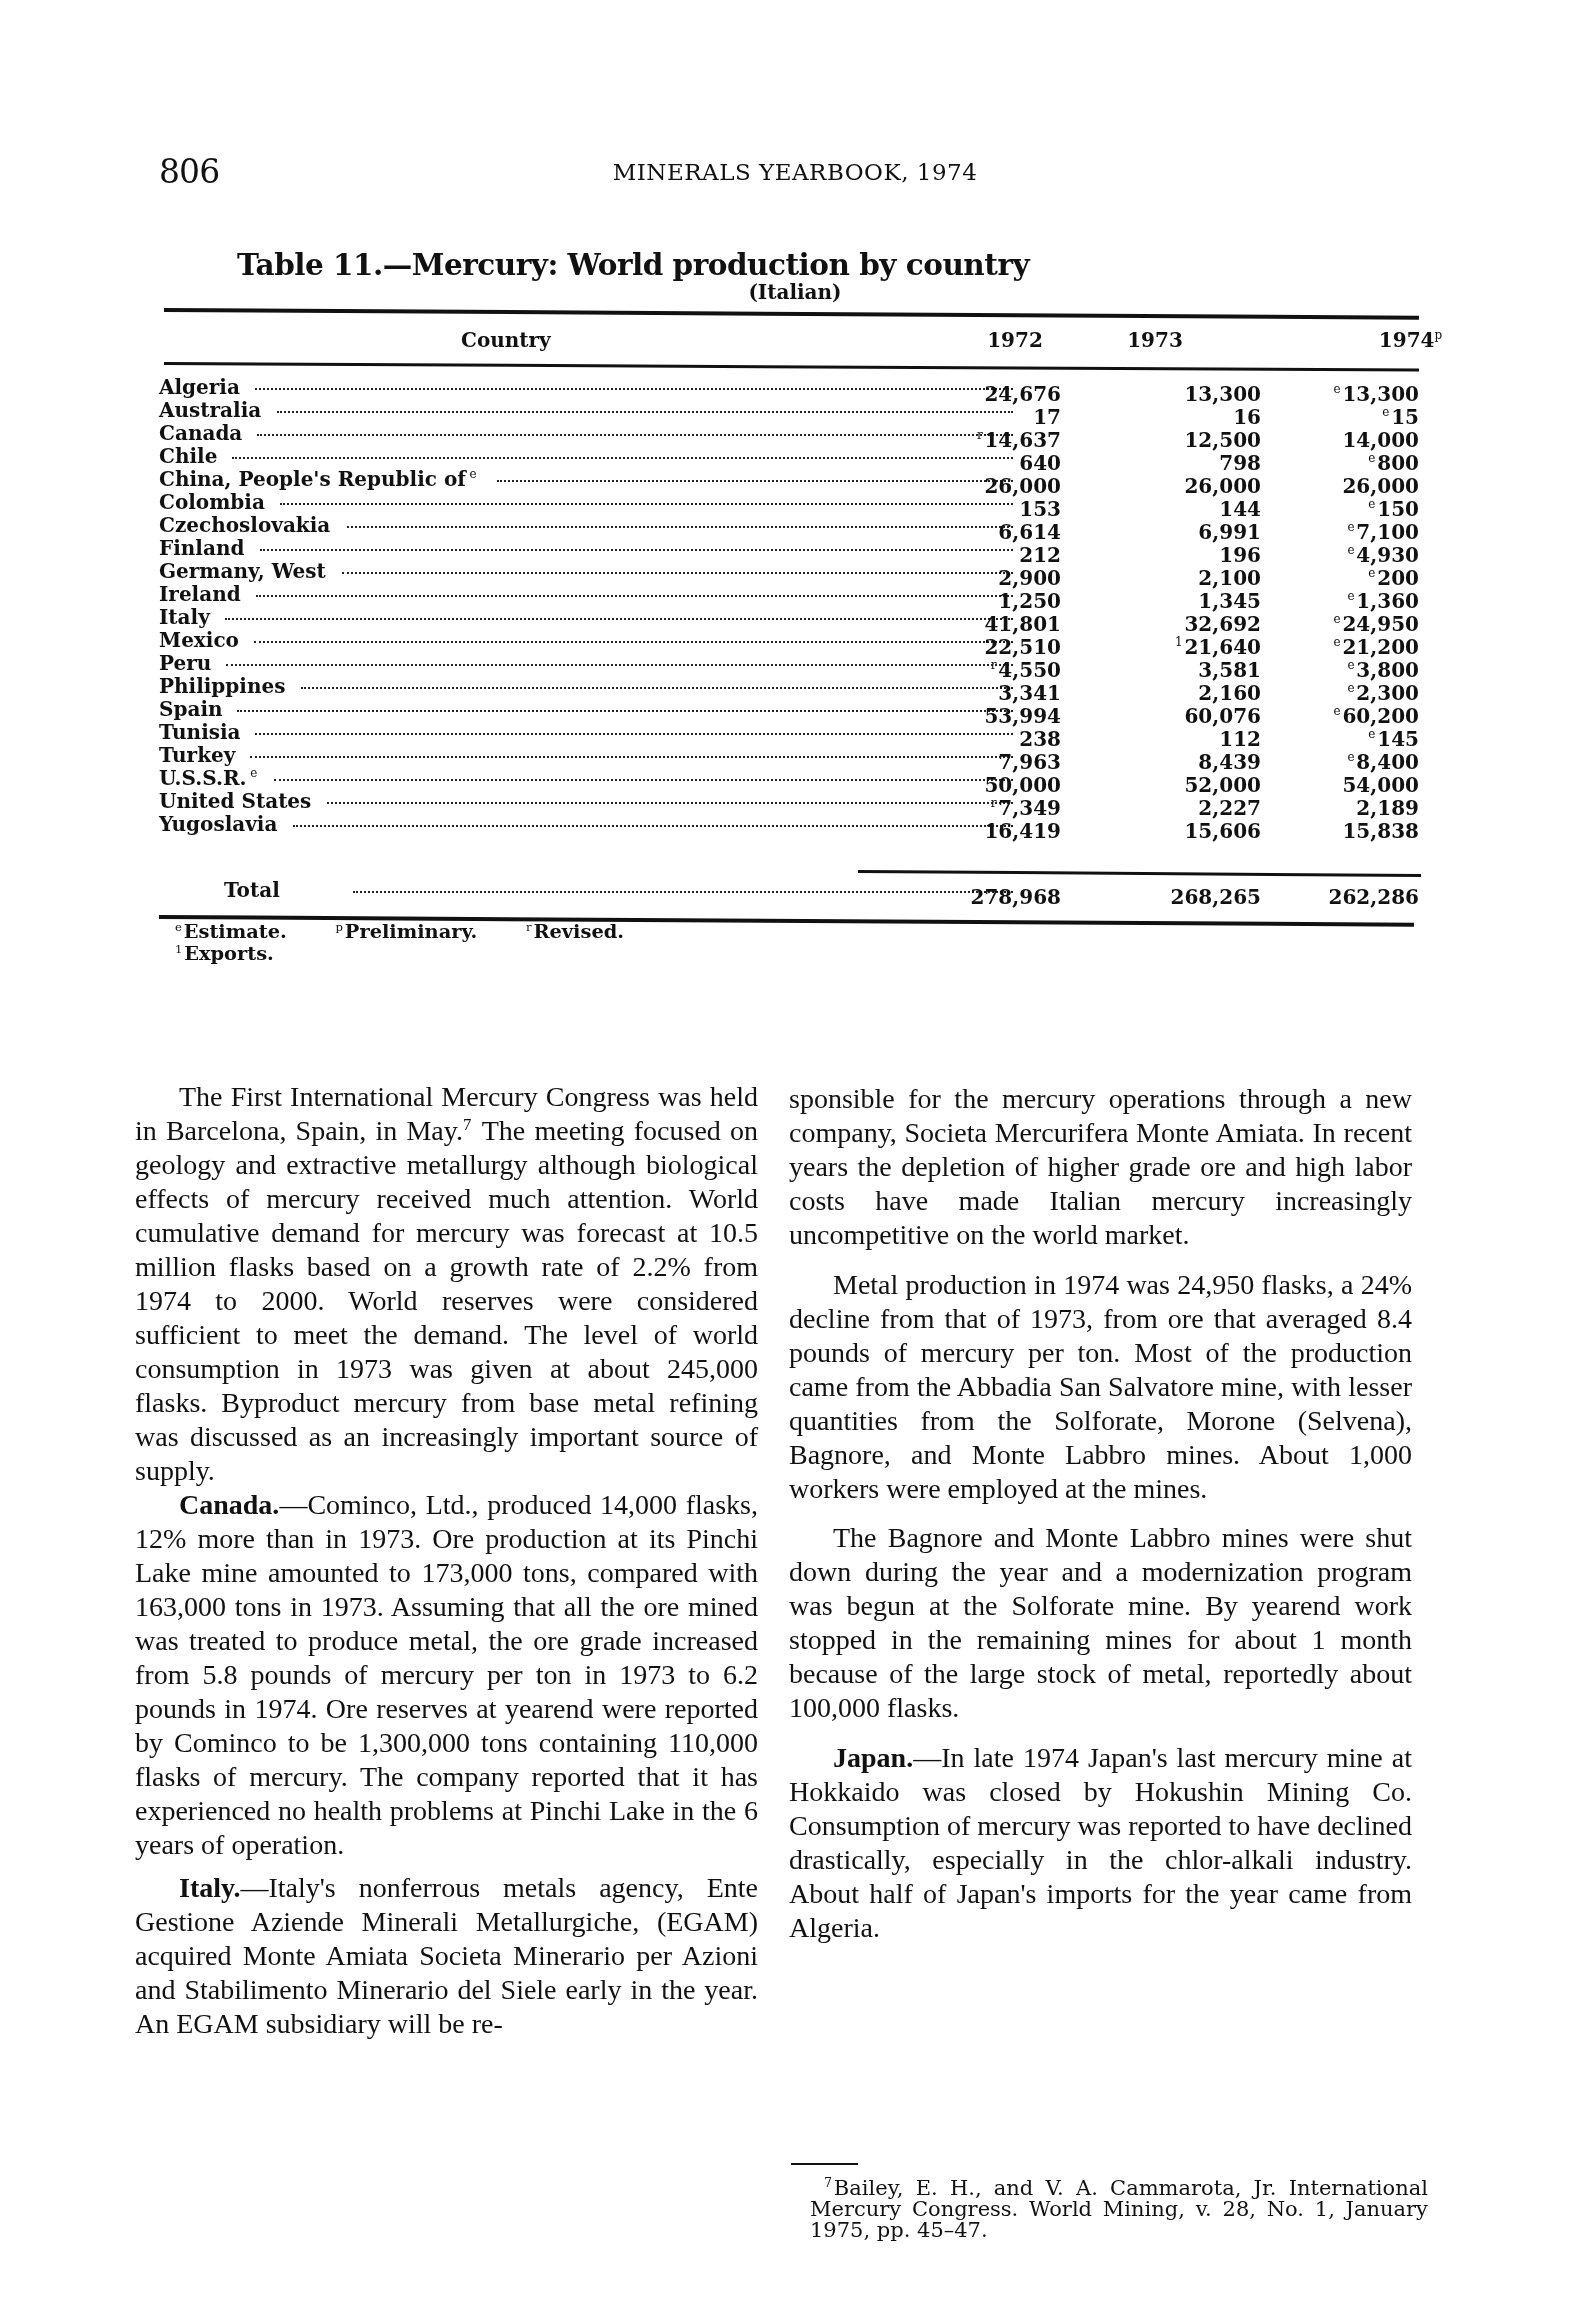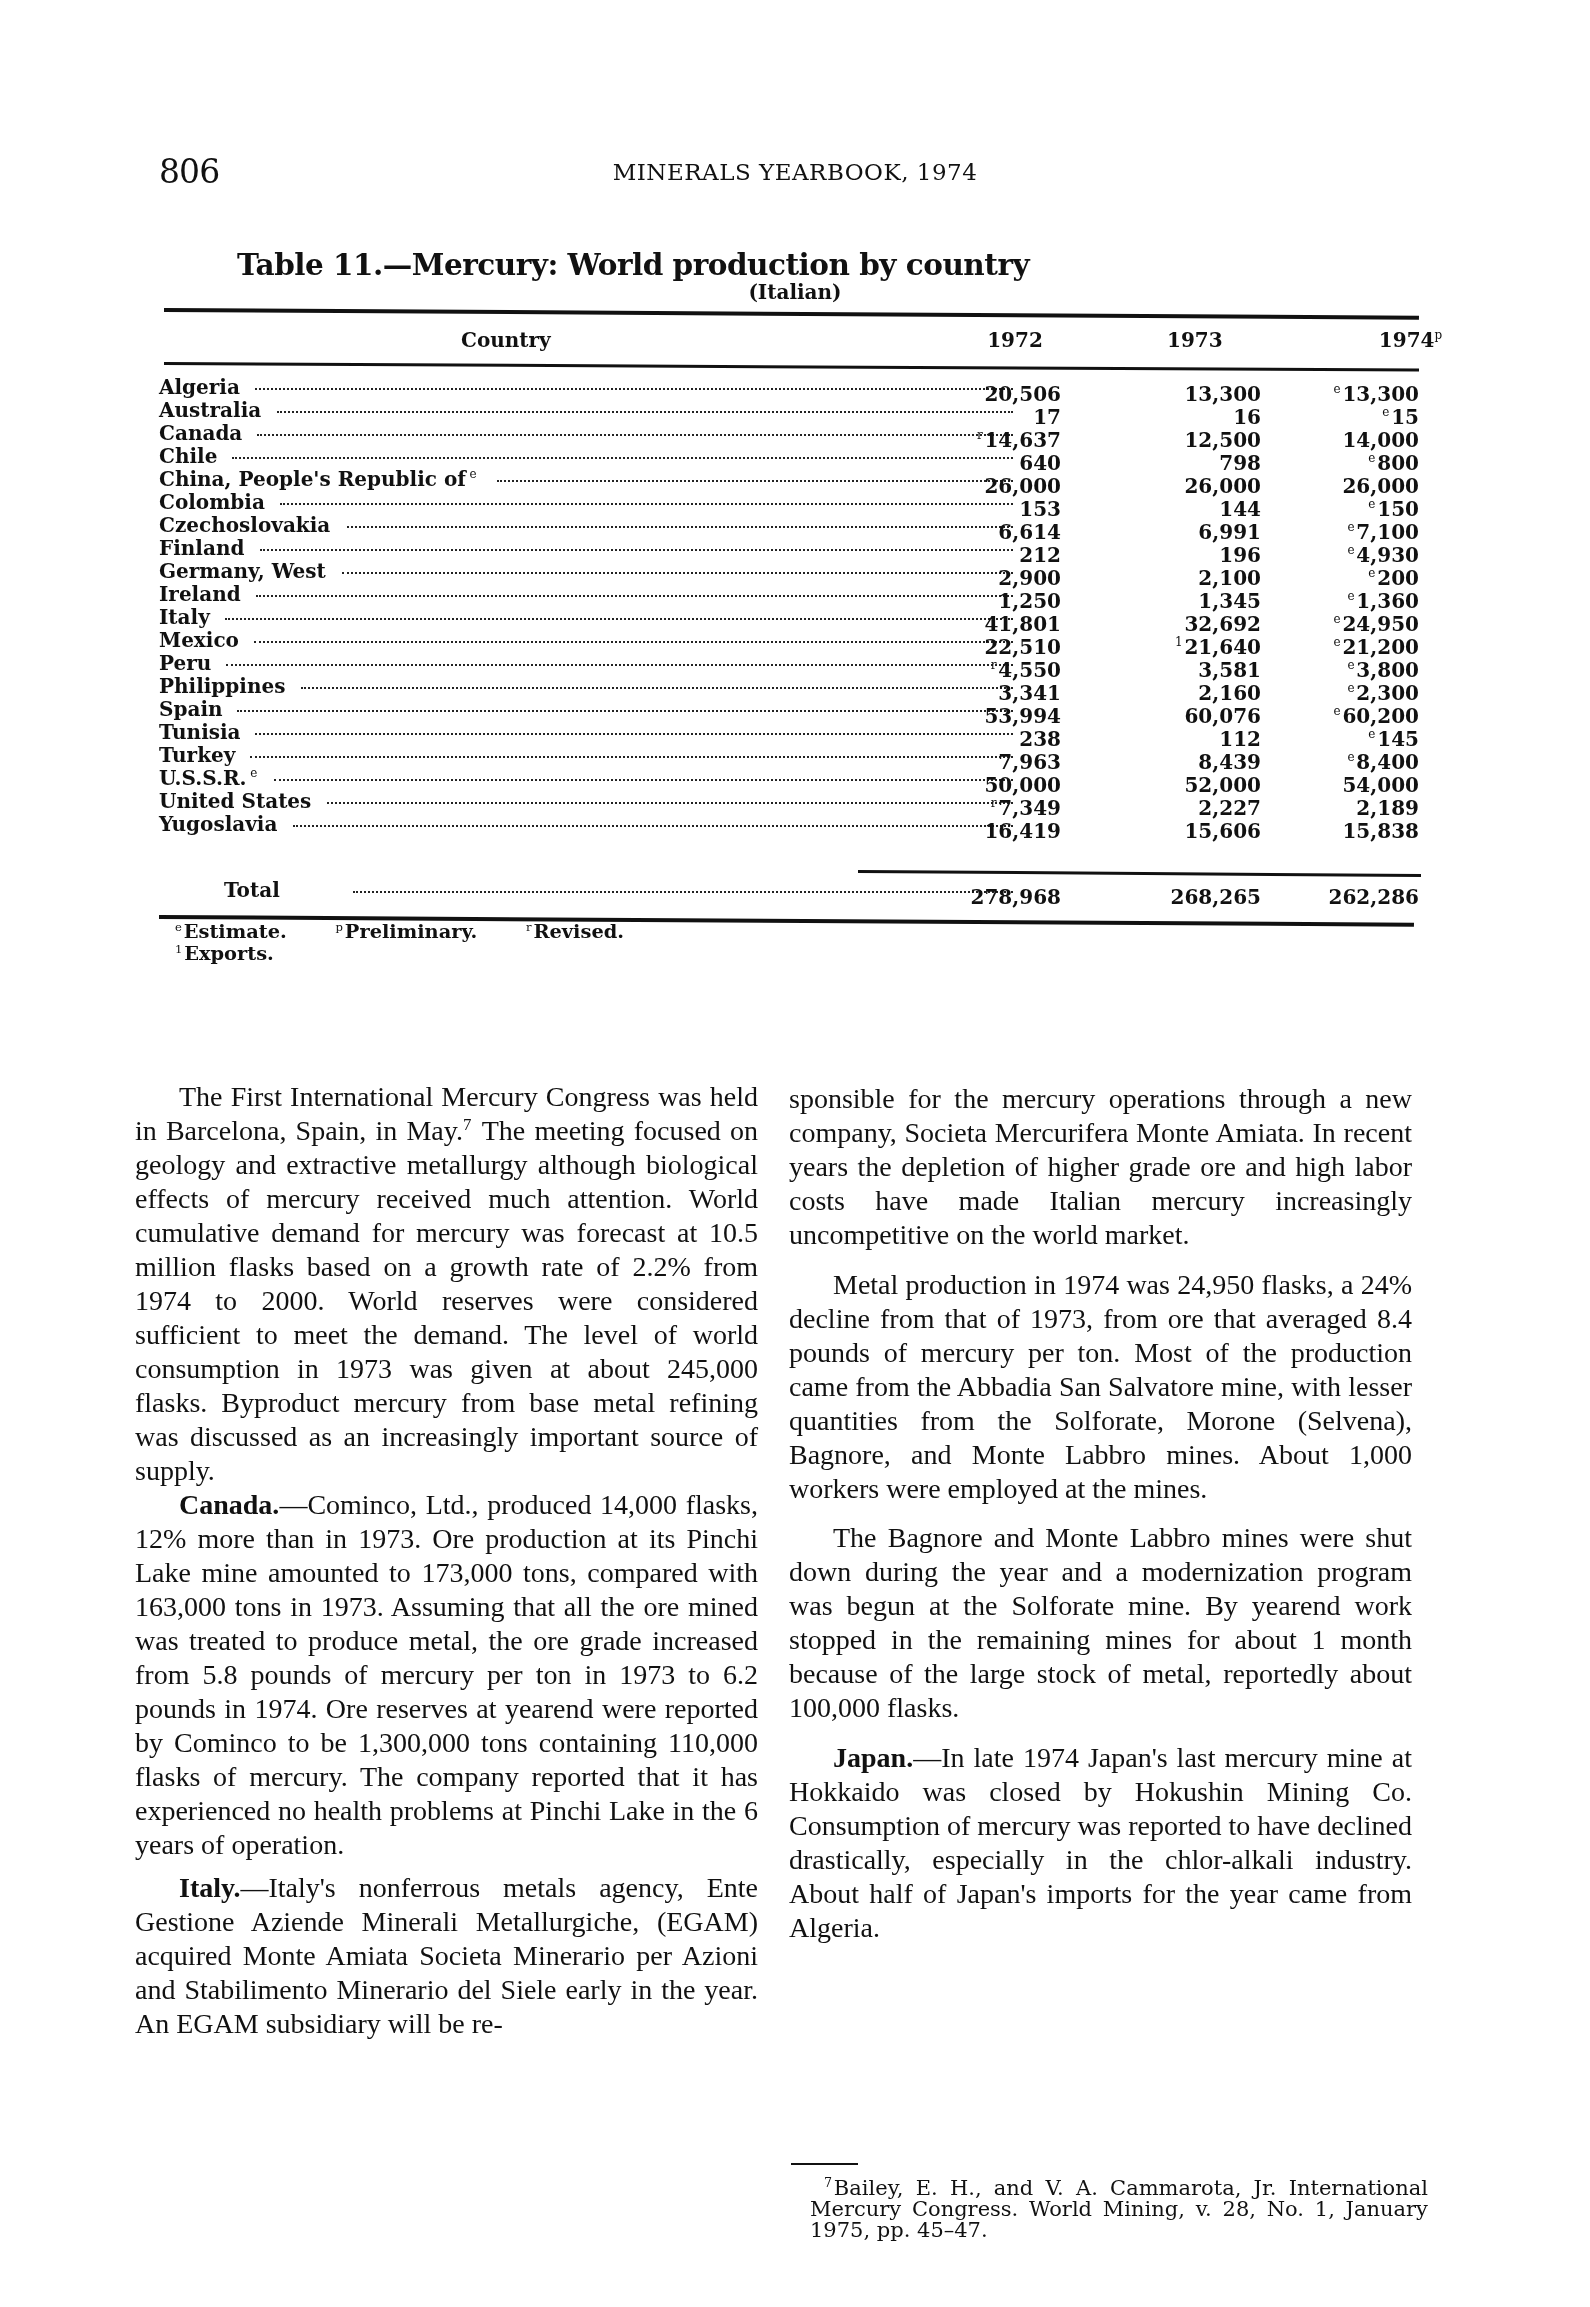--- a/index.html
+++ b/index.html
@@ -13,21 +13,21 @@
   #table-title { left: 0; width: 1266px; top: 247px; text-align: center; font-size: 29.5px; font-family: "DejaVu Serif", serif; font-weight: bold; letter-spacing: -0.5px; }
   #table-unit { left: 0; width: 1590px; top: 280px; text-align: center; font-size: 20px; font-family: "DejaVu Serif", serif; font-weight: bold; }
   .rule { position: absolute; background: #111; }
   #rule-top { left: 164px; top: 308px; width: 1255px; height: 3.7px; transform: rotate(0.35deg); transform-origin: left; }
   #rule-head { left: 164px; top: 362px; width: 1255px; height: 3.2px; transform: rotate(0.3deg); transform-origin: left; }
   #rule-total { left: 858px; top: 870px; width: 563px; height: 3.2px; transform: rotate(0.4deg); transform-origin: left; }
   #rule-bottom { left: 159px; top: 915px; width: 1255px; height: 3.7px; transform: rotate(0.35deg); transform-origin: left; }
   .th { position: absolute; top: 328px; font-size: 20px; font-family: "DejaVu Serif", serif; font-weight: bold; }
   #th-country { left: 461px; }
   #th-1972 { left: 969px; width: 92px; text-align: center; }
-  #th-1973 { left: 1167px; width: 92px; text-align: left; }
+  #th-1973 { left: 1109px; width: 92px; text-align: center; }
   #th-1974 { left: 1352px; width: 92px; text-align: right; }
   #table-body { position: absolute; left: 159px; top: 376px; width: 1260px; }
   .row { position: relative; height: 23px; font-size: 20px; font-family: "DejaVu Serif", serif; font-weight: bold; line-height: 23px; }
   .row .name { position: absolute; left: 0; white-space: nowrap; }
   .row .leader { position: absolute; top: 12px; height: 0; border-bottom: 2.8px dotted #222; right: 406px; }
   .row .v { position: absolute; top: 6.5px; text-align: right; white-space: nowrap; }
   .row .v1 { right: 406px; width: 138px; right: auto; left: 761px; }
   .row .v2 { left: 964px; width: 138px; }
   .row .v3 { left: 1117px; width: 143px; }
   .row .v1 { left: 764px; width: 138px; }
@@ -60,21 +60,21 @@
 <div class="th" id="th-country">Country</div>
 <div class="th" id="th-1972">1972</div>
 <div class="th" id="th-1973">1973</div>
 <div class="th" id="th-1974"><span>1974</span><sup>p</sup></div>
 <div class="rule" id="rule-head"></div>
 
 <div id="table-body">
     <div class="row">
       <span class="name"><span>Algeria</span></span>
       <span class="leader" style="left: 96px;"></span>
-      <span class="v v1"><span>20,506</span></span>
+      <span class="v v1"><span>24,676</span></span>
       <span class="v v2"><span>13,300</span></span>
       <span class="v v3"><sup>e</sup><span>13,300</span></span>
     </div>
     <div class="row">
       <span class="name"><span>Australia</span></span>
       <span class="leader" style="left: 118px;"></span>
       <span class="v v1"><span>17</span></span>
       <span class="v v2"><span>16</span></span>
       <span class="v v3"><sup>e</sup><span>15</span></span>
     </div>

